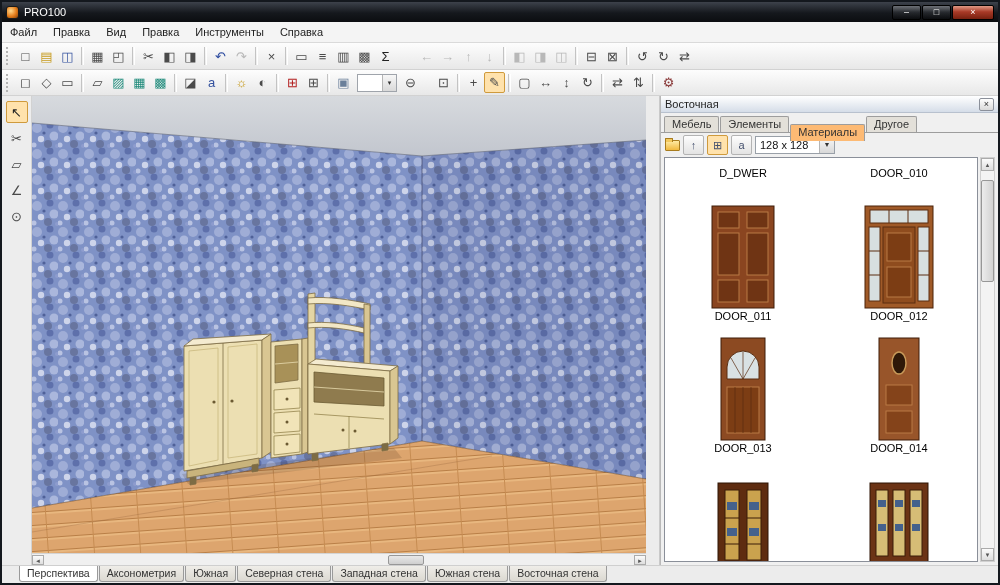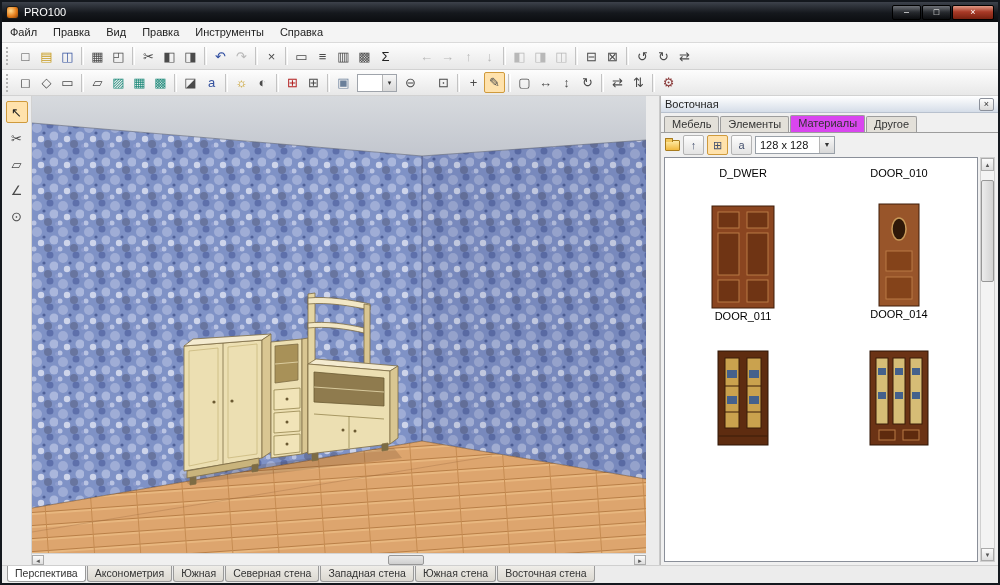--- a/index.html
+++ b/index.html
@@ -67,21 +67,21 @@
   .library { flex:1 1 auto; display:flex; flex-direction:column; background:#f0f0f0;
     border-left:1px solid #b9b9b9; min-height:0; }
   .lib-header { height:17px; flex:0 0 17px; display:flex; align-items:center; padding:0 4px;
     background:linear-gradient(#ffffff,#d5dde8); border-bottom:1px solid #b8c1ce; font-size:11px; color:#222; }
   .lib-close { margin-left:auto; width:15px; height:13px; border:1px solid #8b909a; border-radius:2px;
     background:linear-gradient(#fff,#d9d9d9); font-size:9px; line-height:11px; text-align:center; color:#333; }
   .lib-tabs { height:20px; flex:0 0 20px; display:flex; align-items:flex-end; gap:1px;
     padding:0 3px; border-bottom:1px solid #9d9d9d; }
   .lib-tab { font-size:11px; padding:1px 7px 2px; background:#e3e0d9; color:#333;
     border:1px solid #9d9d9d; border-bottom:none; border-radius:2px 2px 0 0; }
-  .lib-tab.active { background:#d946ef; position:relative; top:0; padding-bottom:3px; }
+  .lib-tab.active { background:#fdba74; position:relative; top:9px; padding-bottom:3px; }
   .lib-toolbar { height:24px; flex:0 0 24px; display:flex; align-items:center; gap:3px; padding:2px 4px; }
   .folder-glyph { width:15px; height:11px; flex:0 0 15px; position:relative; border-radius:1px;
     background:linear-gradient(#ffeaa2,#f1b93e); border:1px solid #a87c1e; }
   .folder-glyph::before { content:""; position:absolute; top:-3px; left:-1px; width:6px; height:3px;
     background:#f3c95e; border:1px solid #a87c1e; border-bottom:none; border-radius:1px 1px 0 0; }
   .path-combo { flex:1 1 auto; height:18px; background:#fff; border:1px solid #99a0a8;
     display:flex; align-items:center; font-size:11px; padding-left:4px; color:#111; overflow:hidden; white-space:nowrap; }
   .combo-arrow { margin-left:auto; width:15px; height:16px; flex:0 0 15px; text-align:center; font-size:7px;
     line-height:16px; color:#333; background:linear-gradient(#f8f8f8,#d8d8d8); border-left:1px solid #b5b5b5; }
   .lib-btn { width:21px; height:20px; flex:0 0 21px; border:1px solid #b3b3b3; border-radius:2px;
@@ -104,21 +104,21 @@
   .lib-vscroll { width:15px; flex:0 0 15px; margin-left:2px; position:relative;
     background:#f3f3f3; border:1px solid #d0d0d0; }
   .varrow { position:absolute; left:0; width:13px; height:13px; font-size:6px; line-height:13px;
     text-align:center; color:#555; background:linear-gradient(#fbfbfb,#dedede); border:1px solid #ababab; }
   .varrow.up { top:0; } .varrow.down { bottom:0; }
   .vthumb { position:absolute; left:0; top:22px; width:13px; height:102px;
     background:linear-gradient(90deg,#ececec,#d2d2d2); border:1px solid #979797; border-radius:2px; }
 
   
   .viewtabs { height:18px; flex:0 0 18px; background:#ececec; border-top:1px solid #cfcfcf;
-    display:flex; align-items:flex-start; gap:1px; padding-left:5px; }
+    display:flex; align-items:flex-start; gap:1px; padding-left:17px; }
   .vtab { font-size:10.5px; padding:1px 7px 2px; color:#333; background:linear-gradient(#efede8,#dbd8d1);
     border:1px solid #9a9a9a; border-top:none; border-radius:0 0 3px 3px; white-space:nowrap; }
   .vtab.active { background:#ffffff; }
 </style>
 </head>
 <body>
 
 <div class="window">
 
   <div class="titlebar">
@@ -364,20 +364,52 @@
                 <rect x="1" y="1" width="62" height="102" fill="#8a4520" stroke="#3f1d09"></rect>
                 <rect x="7" y="7" width="21" height="16" fill="#6f3414" stroke="#b97a45"></rect>
                 <rect x="36" y="7" width="21" height="16" fill="#6f3414" stroke="#b97a45"></rect>
                 <rect x="7" y="28" width="21" height="42" fill="#6f3414" stroke="#b97a45"></rect>
                 <rect x="36" y="28" width="21" height="42" fill="#6f3414" stroke="#b97a45"></rect>
                 <rect x="7" y="75" width="21" height="22" fill="#6f3414" stroke="#b97a45"></rect>
                 <rect x="36" y="75" width="21" height="22" fill="#6f3414" stroke="#b97a45"></rect>
               </svg>
               <div class="lbl">DOOR_011</div>
             </div>
+            <div class="cell r1">
+              <svg width="70" height="104" viewBox="0 0 70 104">
+                <rect x="1" y="1" width="68" height="102" fill="#a05a28" stroke="#4a2208"></rect>
+                <rect x="6" y="5" width="58" height="13" fill="#d7dfe0" stroke="#5a2d10"></rect>
+                <line x1="25" y1="5" x2="25" y2="18" stroke="#5a2d10"></line>
+                <line x1="44" y1="5" x2="44" y2="18" stroke="#5a2d10"></line>
+                <rect x="5" y="22" width="11" height="74" fill="#d7dfe0" stroke="#5a2d10"></rect>
+                <line x1="5" y1="46" x2="16" y2="46" stroke="#5a2d10"></line>
+                <line x1="5" y1="70" x2="16" y2="70" stroke="#5a2d10"></line>
+                <rect x="54" y="22" width="11" height="74" fill="#d7dfe0" stroke="#5a2d10"></rect>
+                <line x1="54" y1="46" x2="65" y2="46" stroke="#5a2d10"></line>
+                <line x1="54" y1="70" x2="65" y2="70" stroke="#5a2d10"></line>
+                <rect x="19" y="22" width="32" height="76" fill="#8f4c1e" stroke="#5a2d10"></rect>
+                <rect x="23" y="28" width="24" height="28" fill="#7c3d14" stroke="#b97a45"></rect>
+                <rect x="23" y="62" width="24" height="30" fill="#7c3d14" stroke="#b97a45"></rect>
+              </svg>
+              <div class="lbl">DOOR_012</div>
+            </div>
+            <div class="cell r2">
+              <svg width="46" height="104" viewBox="0 0 46 104">
+                <rect x="1" y="1" width="44" height="102" fill="#8c4a22" stroke="#3f1d09"></rect>
+                <path d="M7,42 L7,30 A16,16 0 0 1 39,30 L39,42 Z" fill="#d9e1e3" stroke="#5a2d10"></path>
+                <line x1="23" y1="42" x2="23" y2="15" stroke="#5a2d10" stroke-width="0.7"></line>
+                <line x1="23" y1="42" x2="11" y2="21" stroke="#5a2d10" stroke-width="0.7"></line>
+                <line x1="23" y1="42" x2="35" y2="21" stroke="#5a2d10" stroke-width="0.7"></line>
+                <rect x="7" y="50" width="32" height="46" fill="#7c3d14" stroke="#b97a45"></rect>
+                <line x1="15" y1="50" x2="15" y2="96" stroke="#5a2d10" stroke-width="0.7"></line>
+                <line x1="23" y1="50" x2="23" y2="96" stroke="#5a2d10" stroke-width="0.7"></line>
+                <line x1="31" y1="50" x2="31" y2="96" stroke="#5a2d10" stroke-width="0.7"></line>
+              </svg>
+              <div class="lbl">DOOR_013</div>
+            </div>
             <div class="cell r2">
               <svg width="42" height="104" viewBox="0 0 42 104">
                 <rect x="1" y="1" width="40" height="102" fill="#98552a" stroke="#3f1d09"></rect>
                 <ellipse cx="21" cy="26" rx="7" ry="11" fill="#2e1808" stroke="#c89a5a" stroke-width="1.5"></ellipse>
                 <rect x="8" y="48" width="26" height="20" fill="#84431a" stroke="#b97a45"></rect>
                 <rect x="8" y="74" width="26" height="22" fill="#84431a" stroke="#b97a45"></rect>
               </svg>
               <div class="lbl">DOOR_014</div>
             </div>
             <div class="cell r3">

